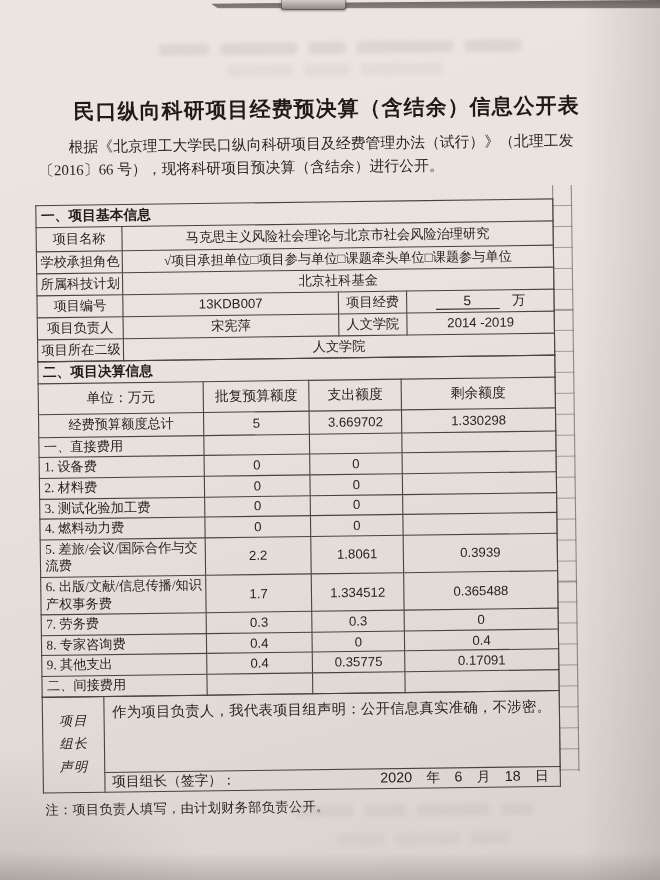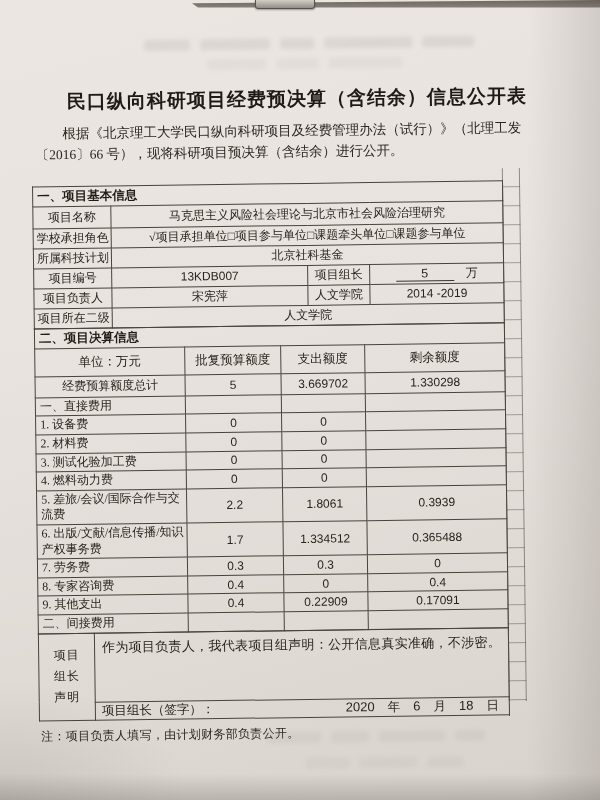--- a/index.html
+++ b/index.html
@@ -67,21 +67,21 @@
   .u{
     display:inline-block;min-width:58px;text-align:center;
     border-bottom:1px solid #3a342d;margin-right:12px;line-height:1.15;
   }
   
   .t2 td.hd{text-align:center;font-size:12.5px;}
   .t2 td.lbL{text-align:left;padding-left:4px;line-height:1.3;}
   .t2 td.lc{text-align:center;}
   
   .t3 td.side{text-align:center;font-size:12px;letter-spacing:1px;}
-  .t3 td.side div{margin:4px 0;}
+  .t3 td.side div{margin:4px 0;font-style:italic;}
   .t3 td.stmt{vertical-align:top;padding:5px 7px;font-size:13px;height:58px;letter-spacing:.3px;}
   .t3 td.signrow{height:17px;padding:0 6px;}
   .signflex{display:flex;align-items:center;position:relative;}
   .signlabel{font-size:12.5px;white-space:nowrap;}
   .signature{
     position:absolute;left:168px;top:-34px;
     font-style:italic;font-weight:600;font-size:27px;letter-spacing:3px;
     color:#2a231a;transform:rotate(-5deg);opacity:.92;white-space:nowrap;
   }
   .dates{margin-left:auto;display:flex;gap:13px;align-items:baseline;padding-right:4px;}
@@ -155,21 +155,21 @@
         <td class="lb kai">学校承担角色</td>
         <td colspan="3" class="ct kai">√项目承担单位□项目参与单位□课题牵头单位□课题参与单位</td>
       </tr>
       <tr style="height:17px">
         <td class="lb kai">所属科技计划</td>
         <td colspan="3" class="ct kai">北京社科基金</td>
       </tr>
       <tr style="height:18px">
         <td class="lb kai">项目编号</td>
         <td class="ct num">13KDB007</td>
-        <td class="lb2 kai">项目组长</td>
+        <td class="lb2 kai">项目经费</td>
         <td class="ct">
           <span class="u num">5</span><span class="kai">万</span>
         </td>
       </tr>
       <tr style="height:20px">
         <td class="lb kai">项目负责人</td>
         <td class="ct kai">宋宪萍</td>
         <td class="lb2 kai">人文学院</td>
         <td class="ct num">2014 -2019</td>
       </tr>
@@ -253,21 +253,21 @@
       </tr>
       <tr style="height:16px">
         <td class="lbL kai">8. 专家咨询费</td>
         <td class="ct num">0.4</td>
         <td class="ct num">0</td>
         <td class="ct num">0.4</td>
       </tr>
       <tr style="height:15px">
         <td class="lbL kai">9. 其他支出</td>
         <td class="ct num">0.4</td>
-        <td class="ct num">0.22909</td>
+        <td class="ct num">0.35775</td>
         <td class="ct num">0.17091</td>
       </tr>
       <tr style="height:16px">
         <td class="lbL kai">二、间接费用</td>
         <td class="ct num"></td>
         <td class="ct num"></td>
         <td class="ct num"></td>
       </tr>
     </tbody>
       </table>

